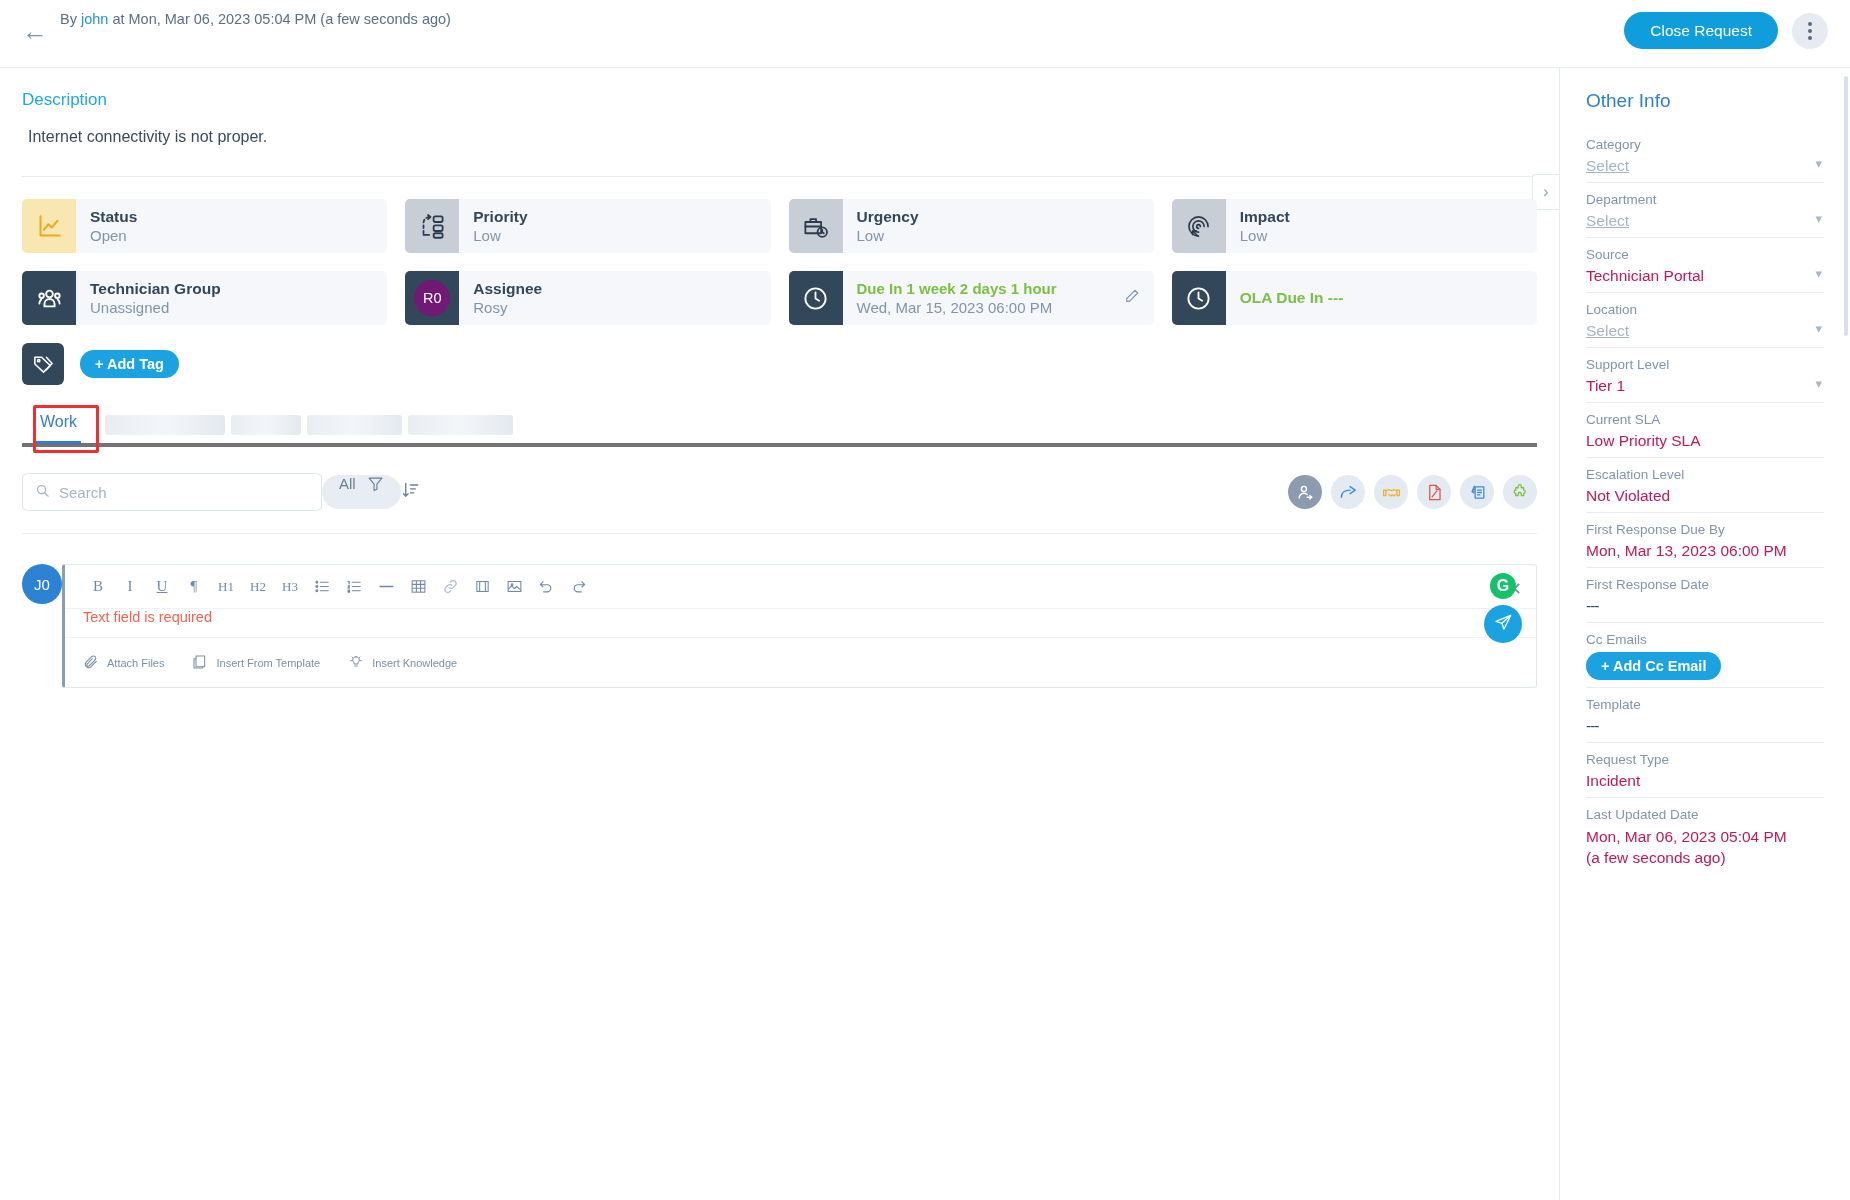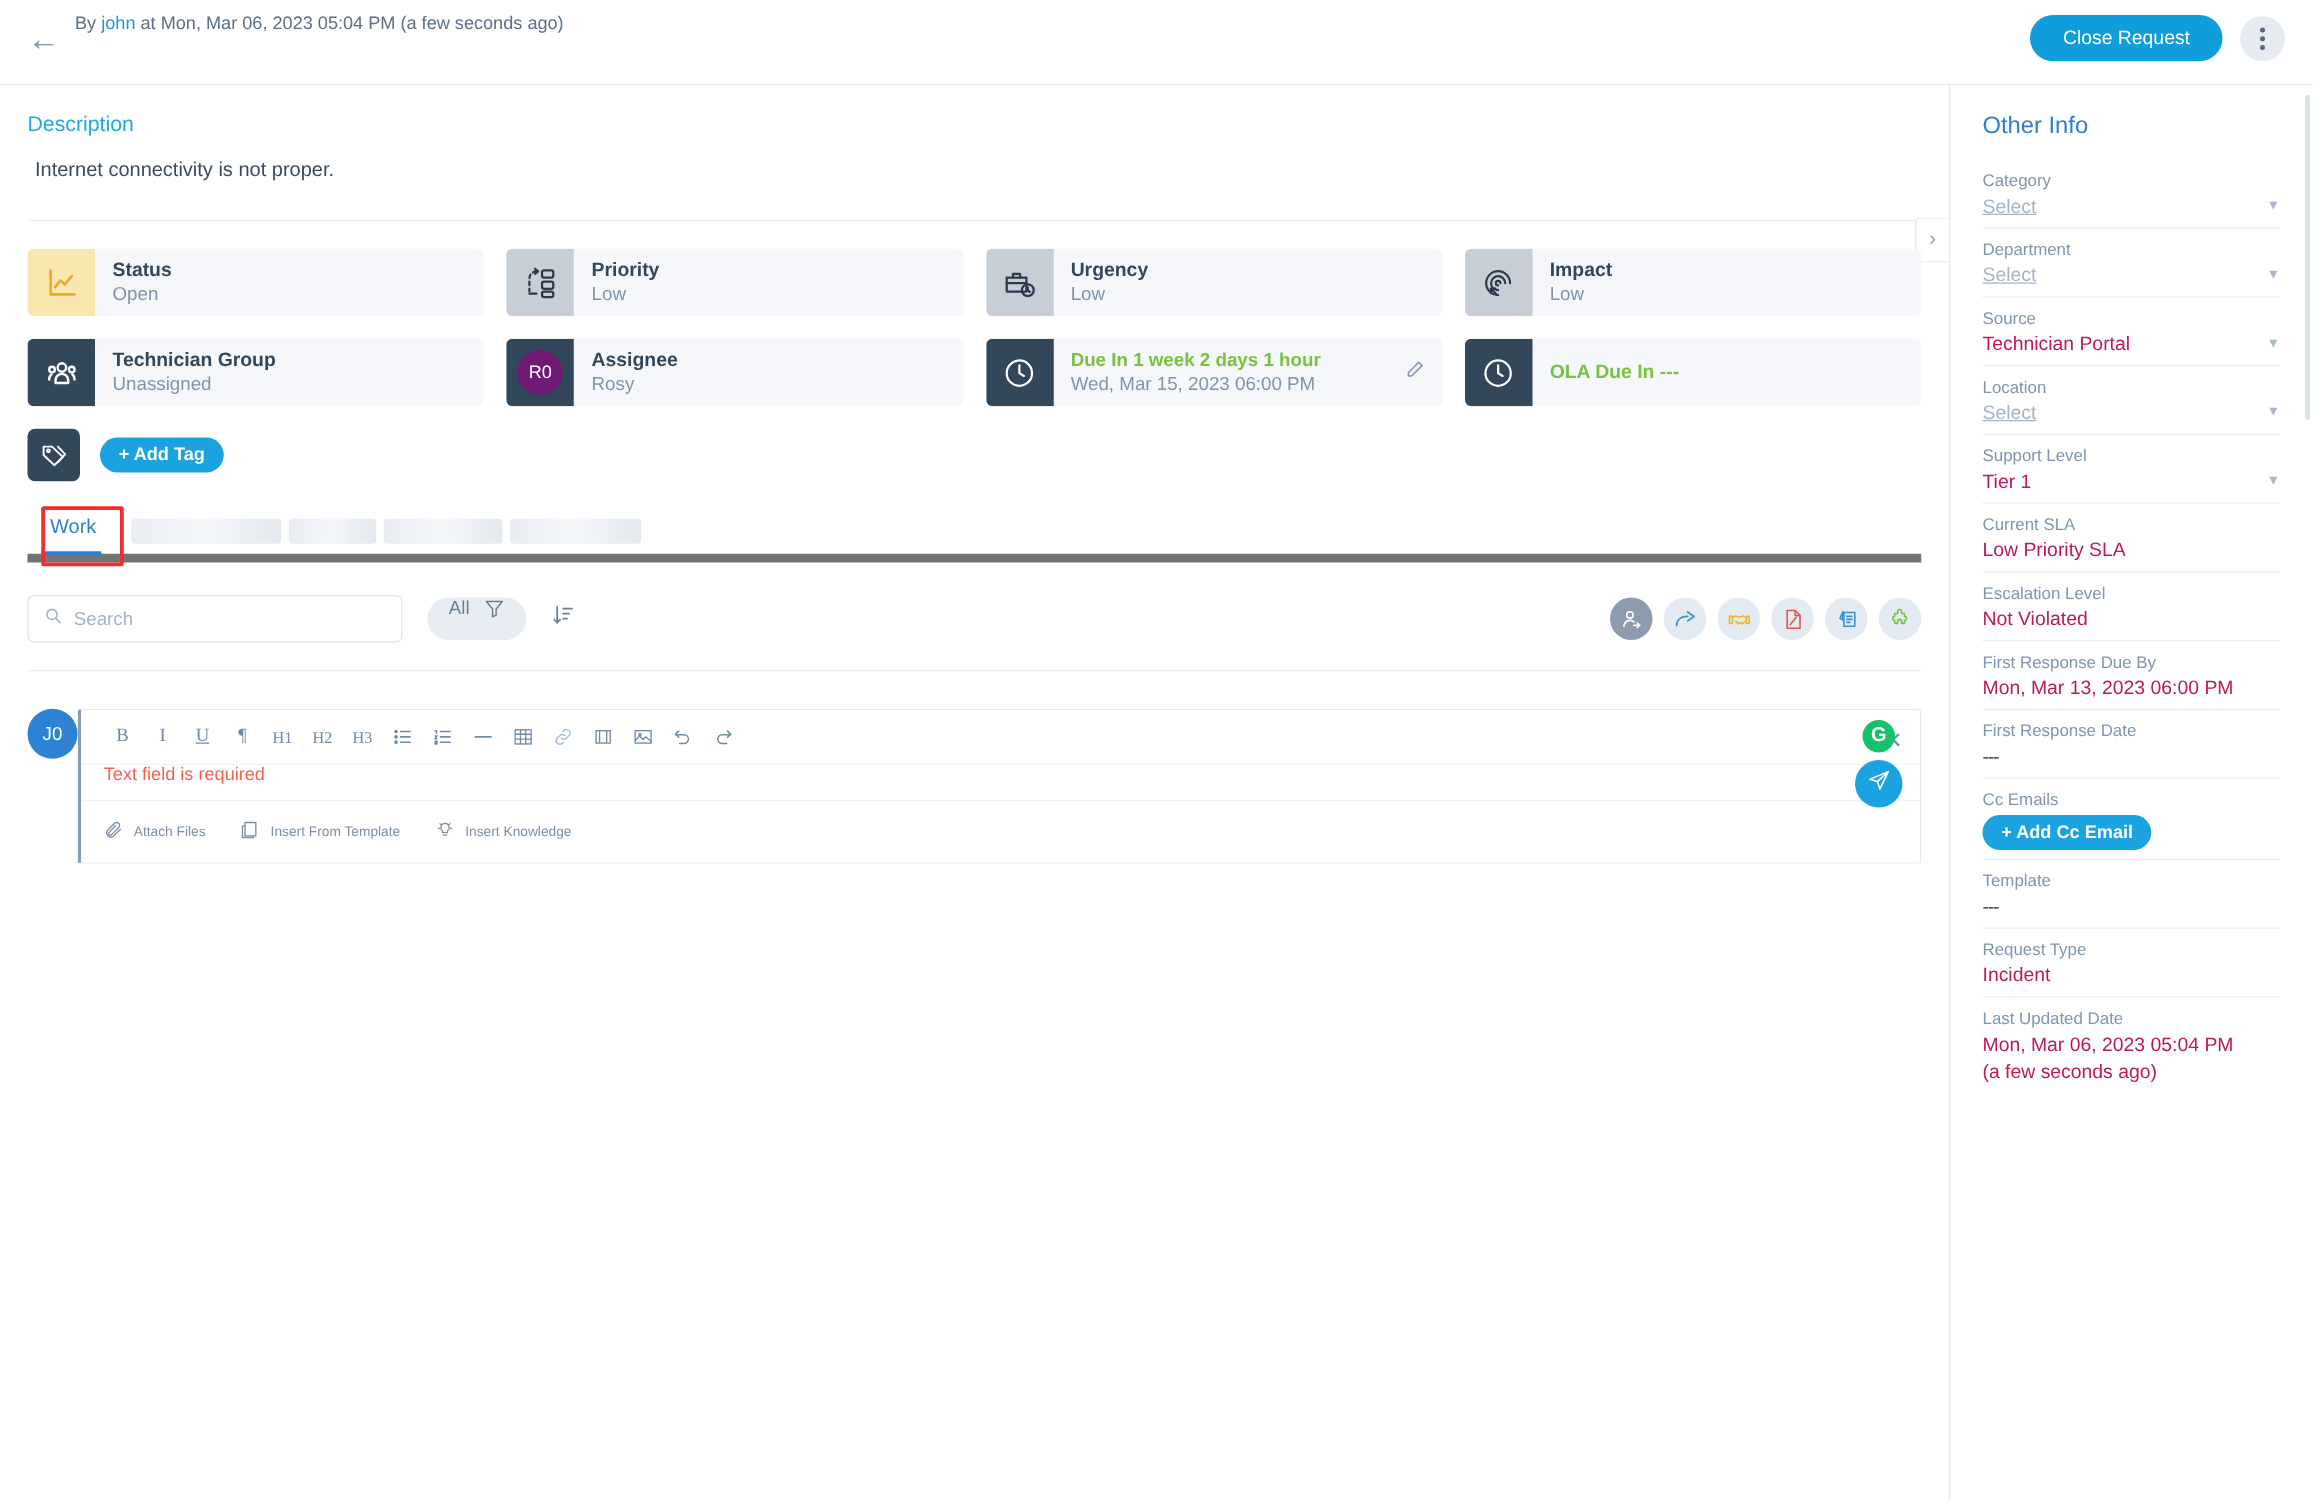--- a/index.html
+++ b/index.html
@@ -114,36 +114,36 @@
     display:flex; align-items:center; justify-content:center; cursor:pointer;
   }
   .tag-ico svg { width:23px; height:23px; }
   .add-tag {
     background:#1aa3e0; color:#fff; border:none; border-radius:16px;
     height:28px; padding:0 15px; font-size:14.5px; font-weight:700; cursor:pointer;
     font-family:inherit; display:flex; align-items:center; gap:5px;
   }
 
   
-  .tabs-wrap { margin-top:28px; position:relative; border-bottom:7px solid #737373; display:flex; align-items:flex-end; }
+  .tabs-wrap { margin-top:28px; position:relative; border-bottom:4px solid #737373; display:flex; align-items:flex-end; }
   .tab {
     padding:0 18px 12px 18px; font-size:16px; color:#2f7fd0; cursor:pointer; position:relative;
   }
   .tab.active::after {
     content:""; position:absolute; left:14px; right:14px; bottom:-1px; height:3px; background:#2f7fd0;
   }
   .tab-highlight {
     position:absolute; left:11px; top:-8px; width:66px; height:48px;
     border:3px solid #f02e2e; border-radius:2px; pointer-events:none;
   }
   .tabs-blurred { display:flex; align-items:flex-end; gap:6px; margin-left:10px; padding-bottom:8px; }
   .blur-pill { height:20px; border-radius:3px; background:linear-gradient(90deg,#e9edf2,#f3f6f9,#e4e9ef); }
 
   
-  .searchrow { display:flex; align-items:center; gap:20px; margin-top:26px; position:relative; }
+  .searchrow { display:flex; align-items:center; margin-top:26px; position:relative; }
   .search-box {
     width:300px; height:38px; border:1px solid #dde4ec; border-radius:5px;
     display:flex; align-items:center; padding:0 12px; gap:9px; background:#fff;
   }
   .search-box svg { width:15px; height:15px; flex:0 0 15px; }
   .search-input {
     border:none; outline:none; font-size:15px; color:#33475b; background:transparent;
     width:100%; font-family:inherit;
   }
   .search-input::placeholder { color:#a4b4c6; }

